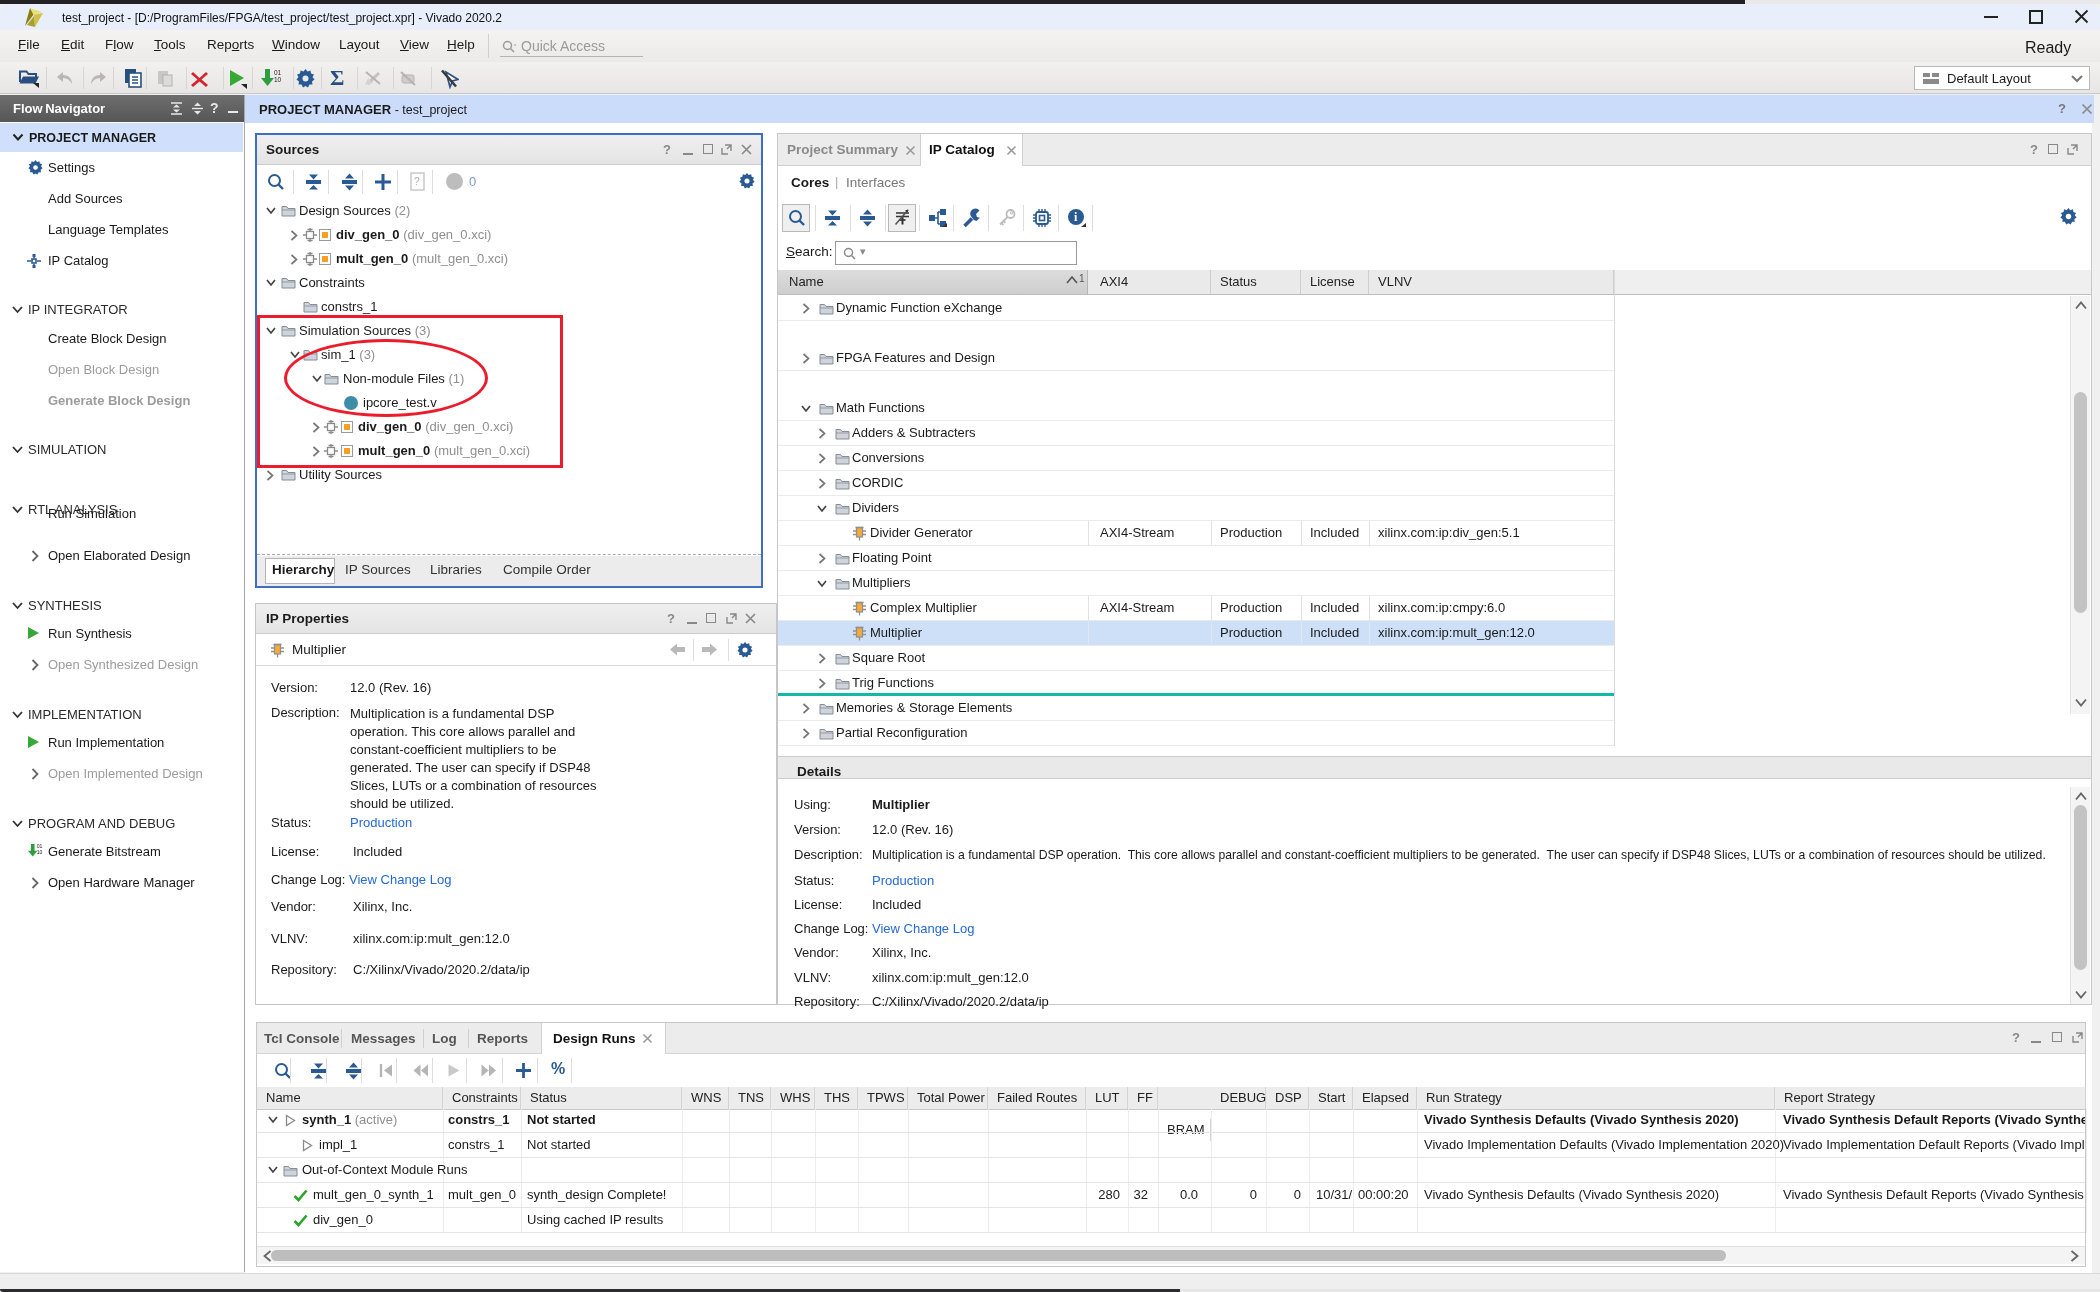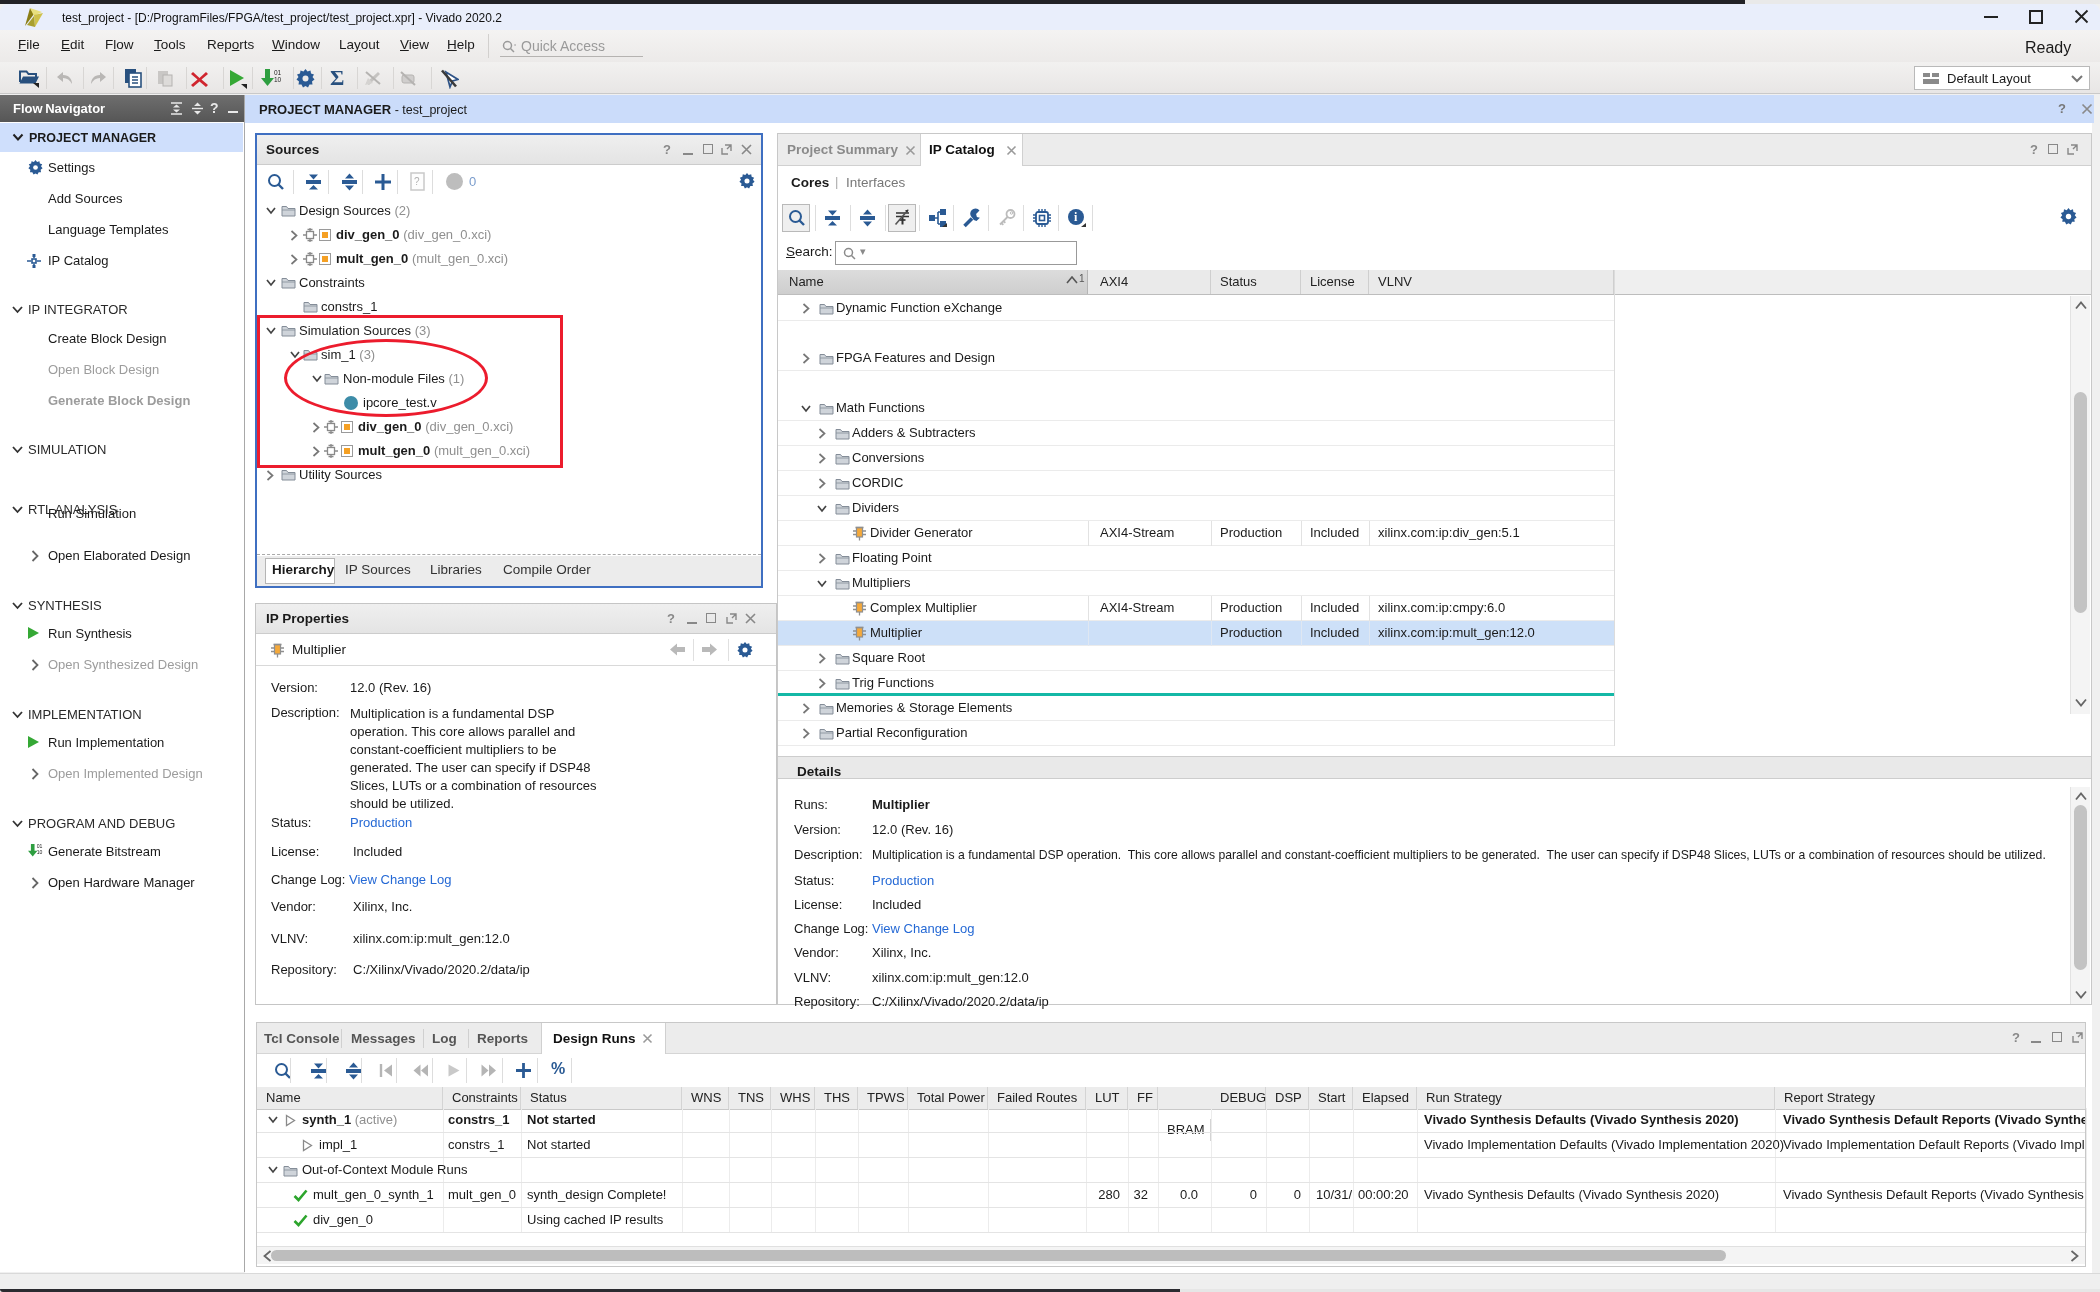--- a/index.html
+++ b/index.html
@@ -811,21 +811,21 @@
 <svg class="abs" style="left:4px;top:402px" width="12" height="9" viewBox="0 0 12 9">
         <path d="M1 1.5 L6 7.5 L11 1.5" fill="none" stroke="#666" stroke-width="1.8"></path>
       </svg>
 </div>
 
 <div class="abs" style="left:0;top:622px;width:1313px;height:23px;background:#e9e9e9;border-top:1px solid #cdcdcd;border-bottom:1px solid #cdcdcd;">
 <div class="abs" style="left:19px;top:7px;font-weight:bold;font-size:13.5px;">Details</div>
 </div>
 
 <div class="abs" style="left:0;top:653px;width:1313px;height:217px;background:#fff;font-size:13px;" id="catdetails">
-<div class="abs" style="left:16px;top:10px;">Runs:</div>
+<div class="abs" style="left:16px;top:10px;">Using:</div>
       <div class="abs b" style="left:94px;top:10px;">Multiplier</div>
 <div class="abs" style="left:16px;top:35px;">Version:</div>
       <div class="abs" style="left:94px;top:35px;">12.0 (Rev. 16)</div>
 <div class="abs" style="left:16px;top:60px;">Description:</div>
       <div class="abs" style="left:94px;top:61px;white-space:nowrap;font-size:12.2px;">Multiplication is a fundamental DSP operation.&nbsp; This core allows parallel and constant-coefficient multipliers to be generated.&nbsp; The user can specify if DSP48 Slices, LUTs or a combination of resources should be utilized.</div>
 <div class="abs" style="left:16px;top:86px;">Status:</div>
       <div class="abs" style="left:94px;top:86px;"><span class="link">Production</span></div>
 <div class="abs" style="left:16px;top:110px;">License:</div>
       <div class="abs" style="left:94px;top:110px;">Included</div>
 <div class="abs" style="left:16px;top:134px;">Change Log:</div>

